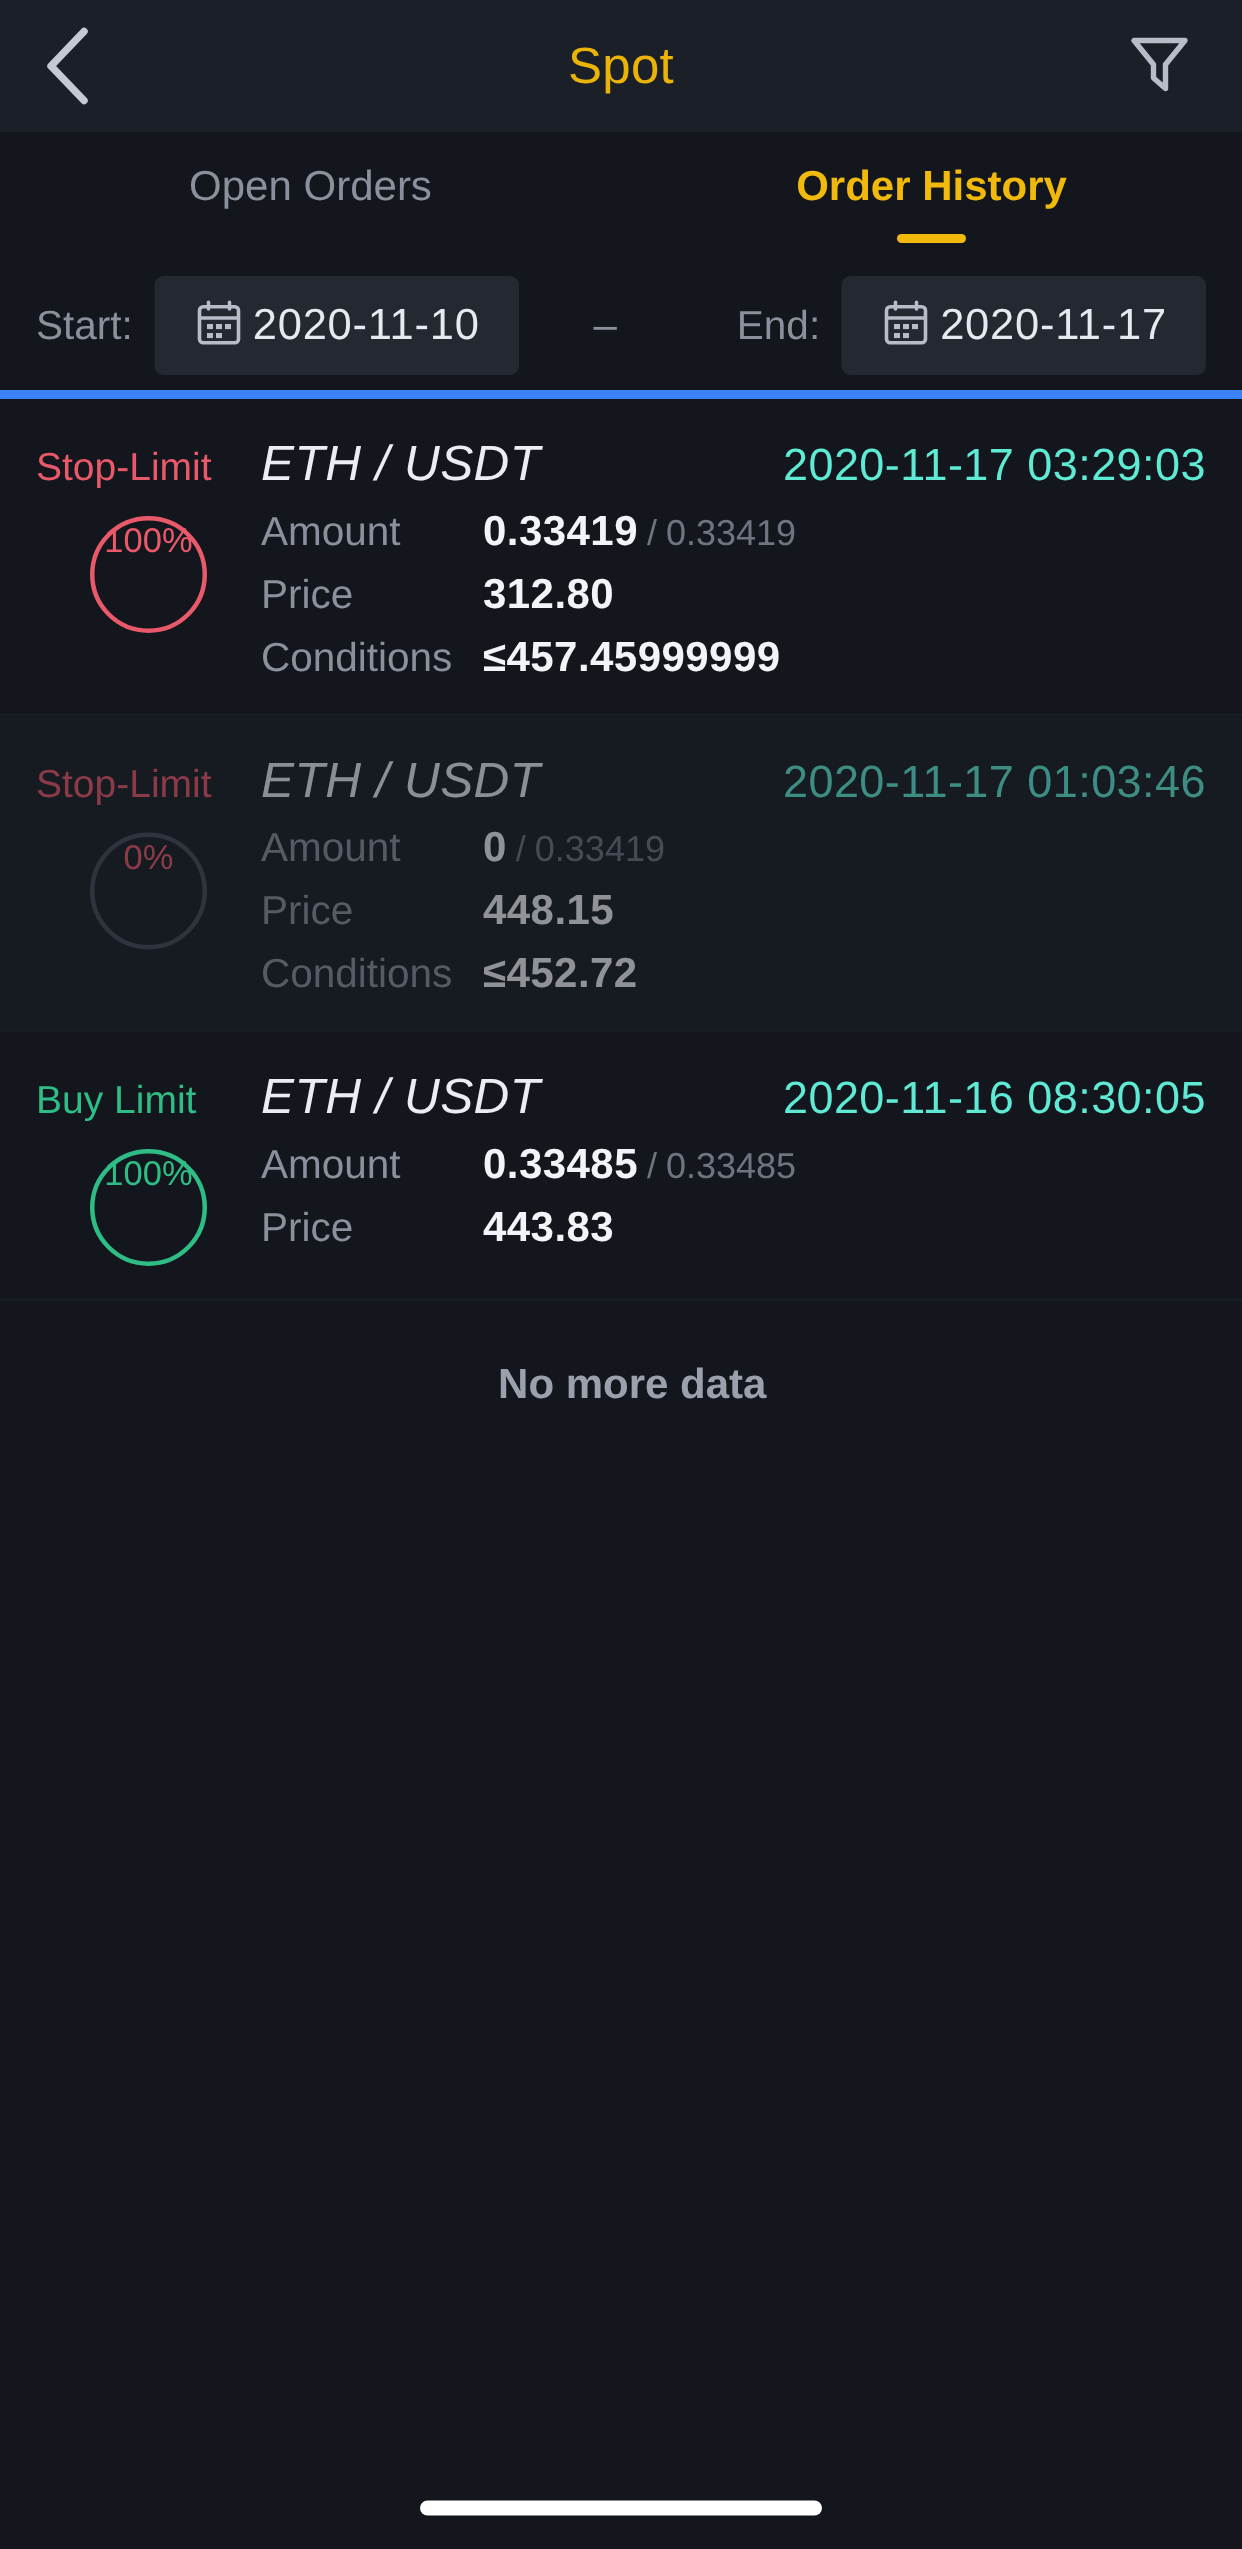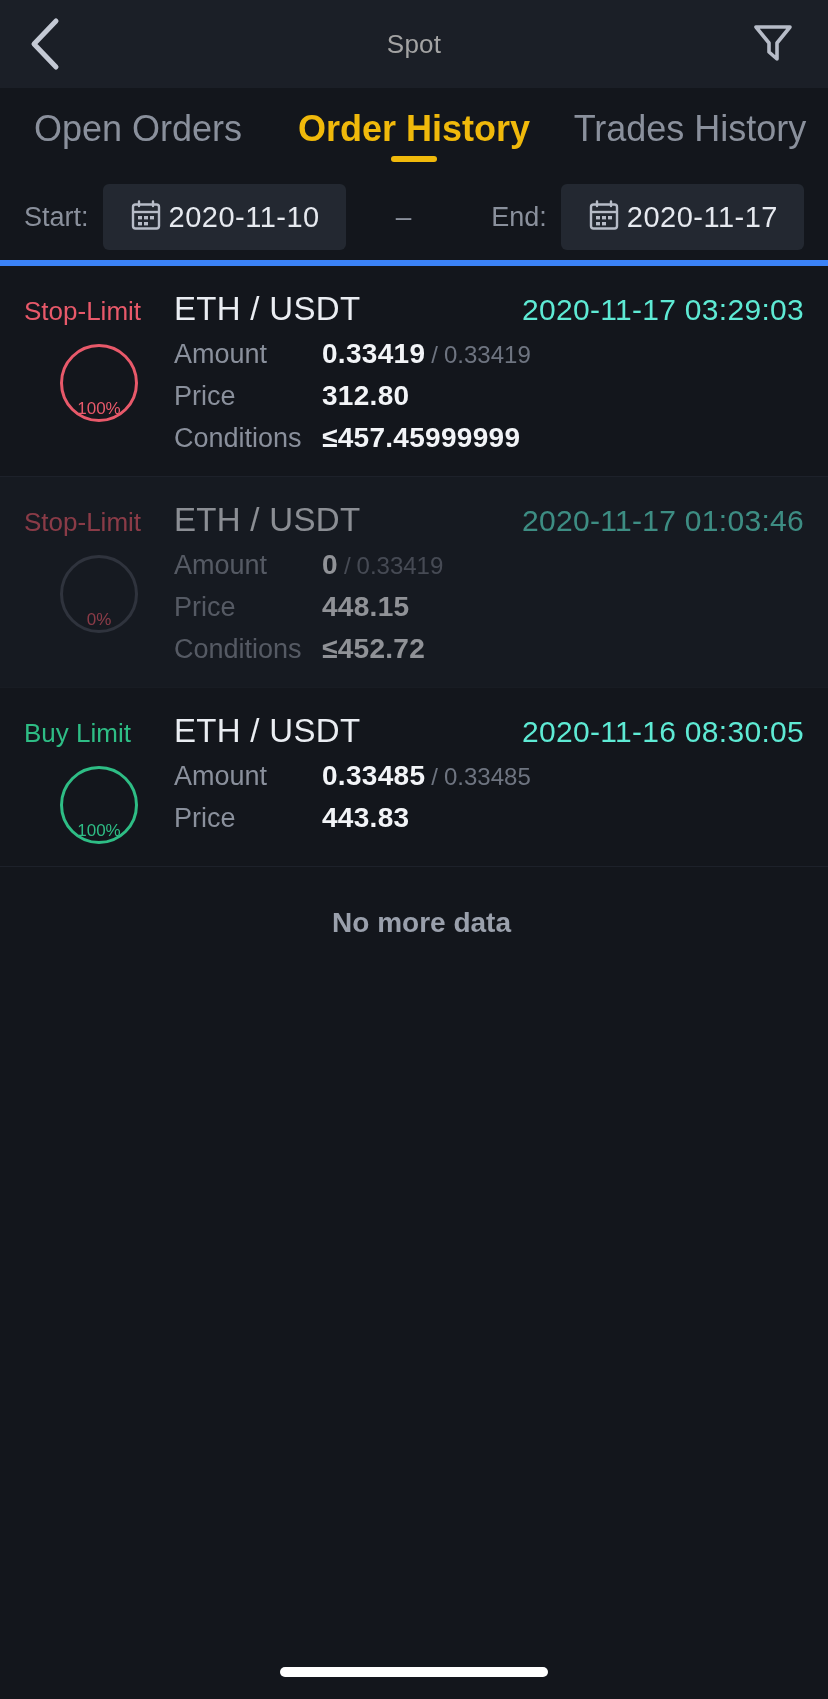--- a/index.html
+++ b/index.html
@@ -13,32 +13,32 @@
 
   
   .topbar {
     height:88px; flex:0 0 88px; background:#1b1f27;
     display:flex; align-items:center; position:relative;
   }
   .back-btn { width:90px; height:88px; display:flex; align-items:center; justify-content:center; }
   .back-btn svg { display:block; }
   .topbar-title {
     position:absolute; left:0; right:0; text-align:center;
-    font-size:26px; color:#a3a3a3; font-weight:400; letter-spacing:.2px;
+    font-size:34px; color:#eab308; font-weight:400; letter-spacing:.2px;
     pointer-events:none;
   }
   .filter-btn { margin-left:auto; width:110px; height:88px; display:flex; align-items:center; justify-content:center; }
 
   
   .tabs {
     height:86px; flex:0 0 86px; background:#13161c;
     display:flex; align-items:flex-start; position:relative;
   }
   .tab {
-    flex:1; text-align:center; font-size:36px; color:#8a909c;
+    flex:1; text-align:center; font-size:28px; color:#8a909c;
     padding-top:20px; position:relative; height:86px;
   }
   .tab.active { color:#f0b90b; font-weight:700; }
   .tab .underline {
     position:absolute; left:50%; transform:translateX(-50%);
     bottom:12px; width:46px; height:6px; border-radius:3px; background:#f0b90b;
   }
 
   
   .datebar {
@@ -62,29 +62,29 @@
     position:relative; padding:24px 24px 22px 24px;
     border-bottom:1px solid #1d212a;
   }
   .order.alt { background:#1a1e26; }
   .order.dim { opacity:.56; }
 
   .order-head { display:flex; align-items:baseline; }
   .otype { width:150px; flex:0 0 150px; font-size:26px; line-height:1; }
   .otype.sell { color:#e8596a; }
   .otype.buy { color:#2ebd85; }
-  .opair { font-size:33px; color:#eaedf2; letter-spacing:.3px; }
+  .opair { font-size:33px; color:#eaedf2; letter-spacing:.3px;font-style:italic; }
   .otime { margin-left:auto; font-size:30px; color:#5eead4; letter-spacing:.3px; }
 
   .order-body { display:flex; margin-top:10px; }
   .ring-wrap { width:150px; flex:0 0 150px; display:flex; justify-content:center; padding-top:6px; }
   .ring {
     width:78px; height:78px; border-radius:50%;
-    display:flex; align-items:flex-end; justify-content:center;
-    font-size:17px;
+    display:flex; align-items:flex-start; justify-content:center;
+    font-size:23px;
   }
   .ring.sell { border:3px solid #e8596a; color:#e8596a; }
   .ring.buy  { border:3px solid #2ebd85; color:#2ebd85; }
   .ring.zero { border:3px solid #454b57; color:#e8596a; }
 
   .kv { flex:1; }
   .kvrow { display:flex; align-items:baseline; margin-bottom:10px; }
   .kvrow:last-child { margin-bottom:0; }
   .k { width:148px; flex:0 0 148px; font-size:27px; color:#8a909c; }
   .v { font-size:28px; color:#f2f4f7; font-weight:700; letter-spacing:.3px; }
@@ -126,23 +126,20 @@
     </div>
   </div>
 
   <div class="tabs">
     <div class="tab">
       <span>Open Orders</span>
     </div>
     <div class="tab active">
       <span>Order History</span>
       <span class="underline"></span>
-    </div>
-    <div class="tab">
-      <span>Trades History</span>
     </div>
   </div>
 
   <div class="datebar">
     <span class="date-label">Start:</span>
     <div class="date-field">
       <span>
         <svg width="34" height="34" viewBox="0 0 34 34" fill="none">
           <rect x="4" y="6.5" width="26" height="24" rx="2.5" stroke="#b7bcc8" stroke-width="2.4"></rect>
           <path d="M4 14 H30" stroke="#b7bcc8" stroke-width="2.4"></path>

